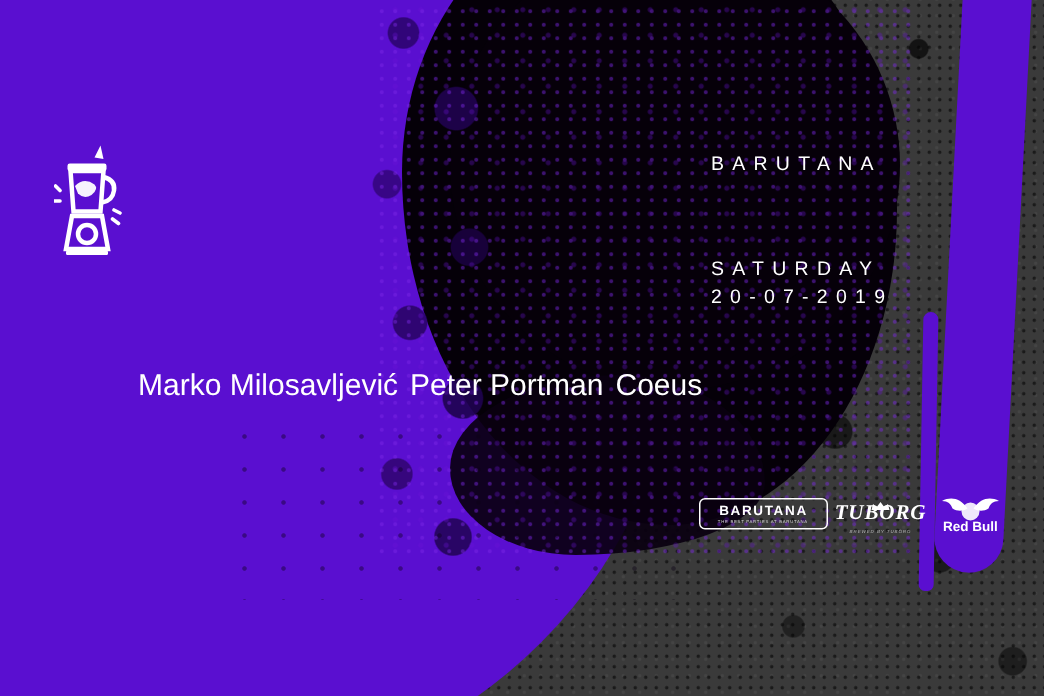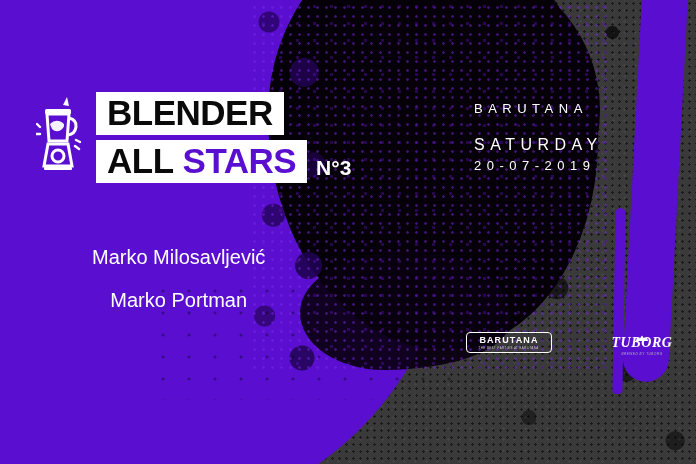--- a/index.html
+++ b/index.html
@@ -191,42 +191,42 @@
     color:#ffffff;
   }
   .info-venue{
     font-size:13px;
     font-weight:400;
     letter-spacing:5.5px;
     color:#fff;
     white-space:nowrap;
   }
   .info-day{
-    margin-top:20px;
-    font-size:16px;
+    margin-top:55px;
+    font-size:13px;
     font-weight:400;
     letter-spacing:5.5px;
     color:#fff;
     white-space:nowrap;
   }
   .info-date{
     margin-top:4px;
     font-size:13px;
     font-weight:400;
     letter-spacing:5.5px;
     color:#fff;
     white-space:nowrap;
   }
 
   
   .lineup{
     position:absolute;
     left:92px;top:246px;
     z-index:6;
-    display:flex;flex-direction:column;gap:20px;align-items:center;
+    display:flex;flex-direction:row;gap:8px;
   }
   .artist{
     font-family:"Liberation Sans",sans-serif;
     font-size:20px;
     font-weight:400;
     color:#ffffff;
     line-height:1.15;
     white-space:nowrap;
   }
 
@@ -326,59 +326,57 @@
 
           <circle cx="22" cy="62" r="6" fill="none" stroke="#ffffff" stroke-width="3"></circle>
 
           <rect x="8" y="73" width="28" height="3" rx="1"></rect>
 
           <path d="M4 33 L1 30 M4 40 L0 40 M40 46 L44 48 M39 52 L43 55" stroke="#ffffff" stroke-width="2.4" stroke-linecap="round"></path>
         </g>
       </svg>
     </span>
 
-    <div class="titles">
-      <div class="title-row">
-        <div class="title-block">
-          <span class="title-text">BLENDER</span>
-        </div>
-      </div>
-      <div class="title-row">
-        <div class="title-block">
-          <span class="title-text">ALL</span><span class="title-text" style="display:inline-block;width:9px;"></span><span class="title-text purple">STARS</span>
-        </div>
-        <span class="num">N°3</span>
-      </div>
-    </div>
   </div>
 
   <div class="info">
     <div class="info-venue">BARUTANA</div>
     <div class="info-day">SATURDAY</div>
     <div class="info-date">20-07-2019</div>
   </div>
 
   <div class="lineup">
     <div class="artist">Marko Milosavljević</div>
-    <div class="artist">Marko Portman</div>
+    <div class="artist">Peter Portman</div>
+    <div class="artist">Coeus</div>
   </div>
 
   <div class="sponsors">
 
     <div class="sp sp-barutana">
       <span class="name">BARUTANA</span>
       <span class="tag">THE BEST PARTIES AT BARUTANA</span>
     </div>
 
     <div class="sp sp-tuborg">
       <span class="crown">
         <svg viewBox="0 0 14 7" width="14" height="7" aria-hidden="true">
           <path d="M1 6 L2 2 L4.5 4 L7 0.6 L9.5 4 L12 2 L13 6 Z" fill="#ffffff"></path>
         </svg>
       </span>
       <span class="name">TUBORG</span>
       <span class="tag">BREWED BY TUBORG</span>
     </div>
 
+    <div class="sp sp-redbull">
+      <span class="mark">
+        <svg viewBox="0 0 44 20" width="44" height="20" aria-hidden="true">
+          <circle cx="22" cy="13" r="6" fill="#ffffff" opacity=".9"></circle>
+          <path d="M20 11 C15 4 9 3 3 6 C7 6 9 8 10 11 C13 13 17 13 20 11 Z" fill="#ffffff"></path>
+          <path d="M24 11 C29 4 35 3 41 6 C37 6 35 8 34 11 C31 13 27 13 24 11 Z" fill="#ffffff"></path>
+        </svg>
+      </span>
+      <span class="name">Red Bull</span>
+    </div>
 
   </div>
 
 </div>
 
 </body></html>

